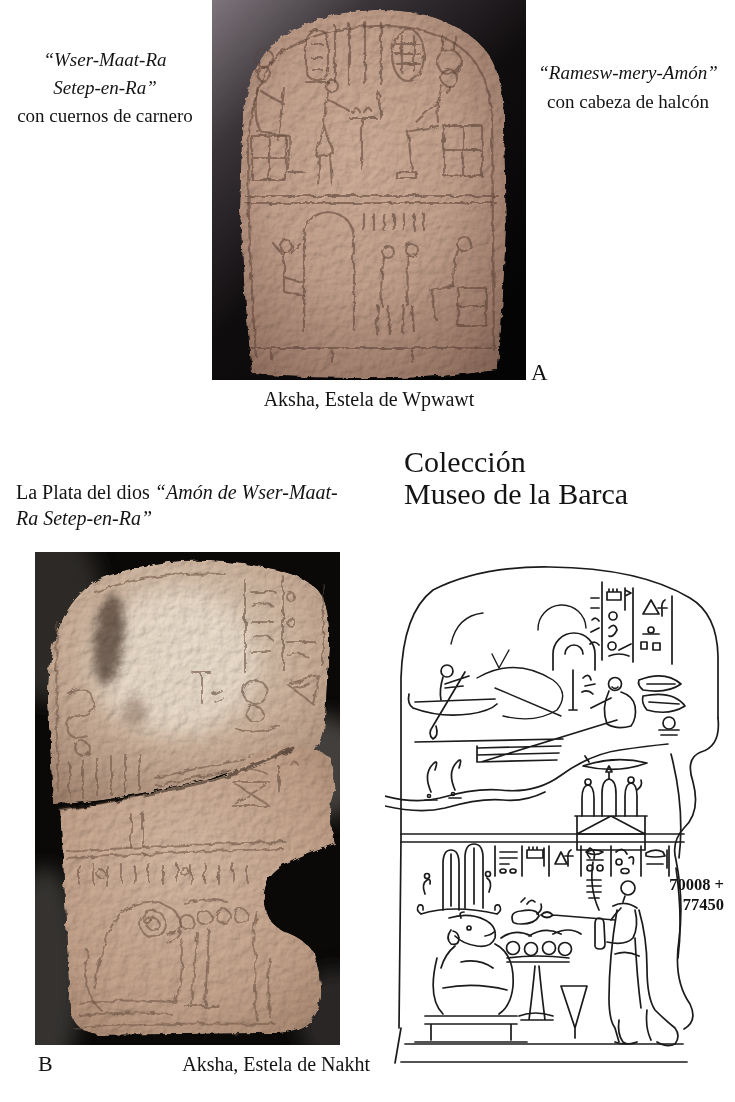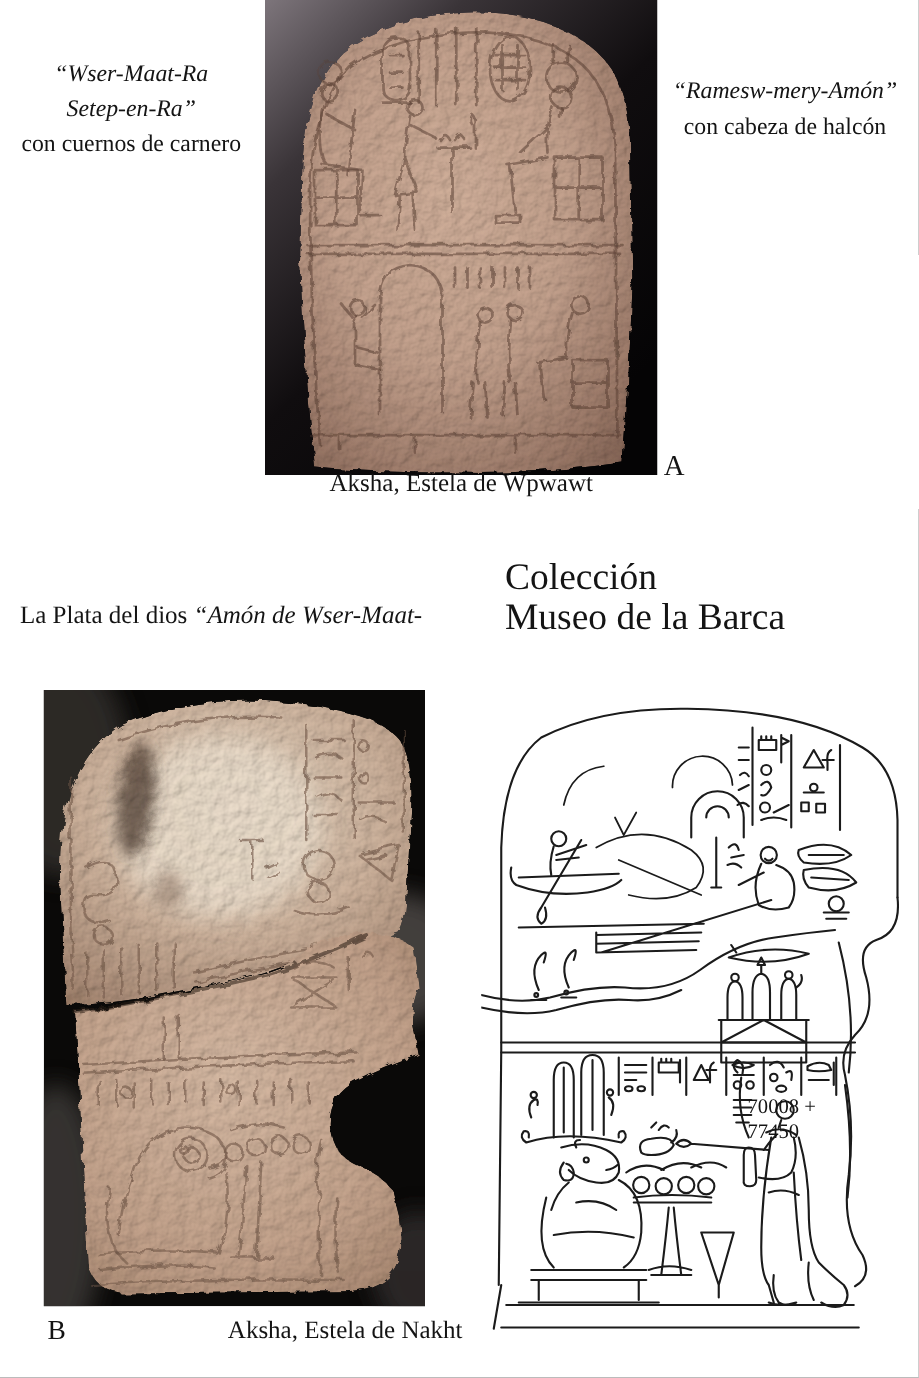--- a/index.html
+++ b/index.html
@@ -7,26 +7,26 @@
     position:relative;width:735px;height:1102px;background:#ffffff;
     font-family:"Liberation Serif","DejaVu Serif",serif;color:#141414;
     overflow:hidden;margin:0 auto;
   }
   .abs{position:absolute;}
   .it{font-style:italic;}
   .annot-a-left{left:2px;top:46px;width:206px;text-align:center;font-size:19px;line-height:28px;}
   .annot-a-right{left:521px;top:58px;width:214px;text-align:center;font-size:19px;line-height:29px;}
   .photo-a{left:212px;top:0px;width:314px;height:380px;}
   .label-a{left:531px;top:360px;font-size:23px;}
-  .caption-a{left:212px;top:376px;width:314px;text-align:center;font-size:20px;}
+  .caption-a{left:212px;top:388px;width:314px;text-align:center;font-size:20px;}
   .collection{left:404px;top:446px;font-size:30px;line-height:32px;}
   .annot-b{left:16px;top:479px;width:370px;font-size:20px;line-height:26px;}
   .photo-b{left:35px;top:552px;width:305px;height:493px;}
   .drawing{left:385px;top:558px;width:350px;height:522px;}
-  .inventory{left:598px;top:875px;width:126px;text-align:left;font-size:16.5px;line-height:20px;}
+  .inventory{left:598px;top:875px;width:126px;text-align:right;font-size:16.5px;line-height:20px;font-weight:bold;}
   .label-b{left:38px;top:1051px;font-size:22px;}
   .caption-b{left:60px;top:1053px;width:310px;text-align:right;font-size:20px;}
   svg{display:block;}
 </style>
 </head>
 <body>
 
 <div class="page">
 
   <div class="abs annot-a-right">
@@ -108,20 +108,21 @@
   <div class="abs label-a">A</div>
   <div class="abs caption-a">Aksha, Estela de Wpwawt</div>
 
   <div class="abs collection">
     <div>Colección</div>
     <div>Museo de la Barca</div>
   </div>
 
   <div class="abs annot-b">
     <div><span>La Plata del dios </span><span class="it">“Amón de Wser-Maat-</span></div>
+    <div class="it">Ra Setep-en-Ra”</div>
   </div>
 
   <div class="abs photo-b">
     <svg width="305" height="493" viewBox="0 0 305 493">
       <defs>
         <radialGradient id="stoneGB" cx="0.5" cy="0.35" r="0.85">
           <stop offset="0" stop-color="#e2d2bf"></stop>
             <stop offset="0.5" stop-color="#cdb29c"></stop>
           <stop offset="0.85" stop-color="#ab8d78"></stop>
             <stop offset="1" stop-color="#94755f"></stop>

